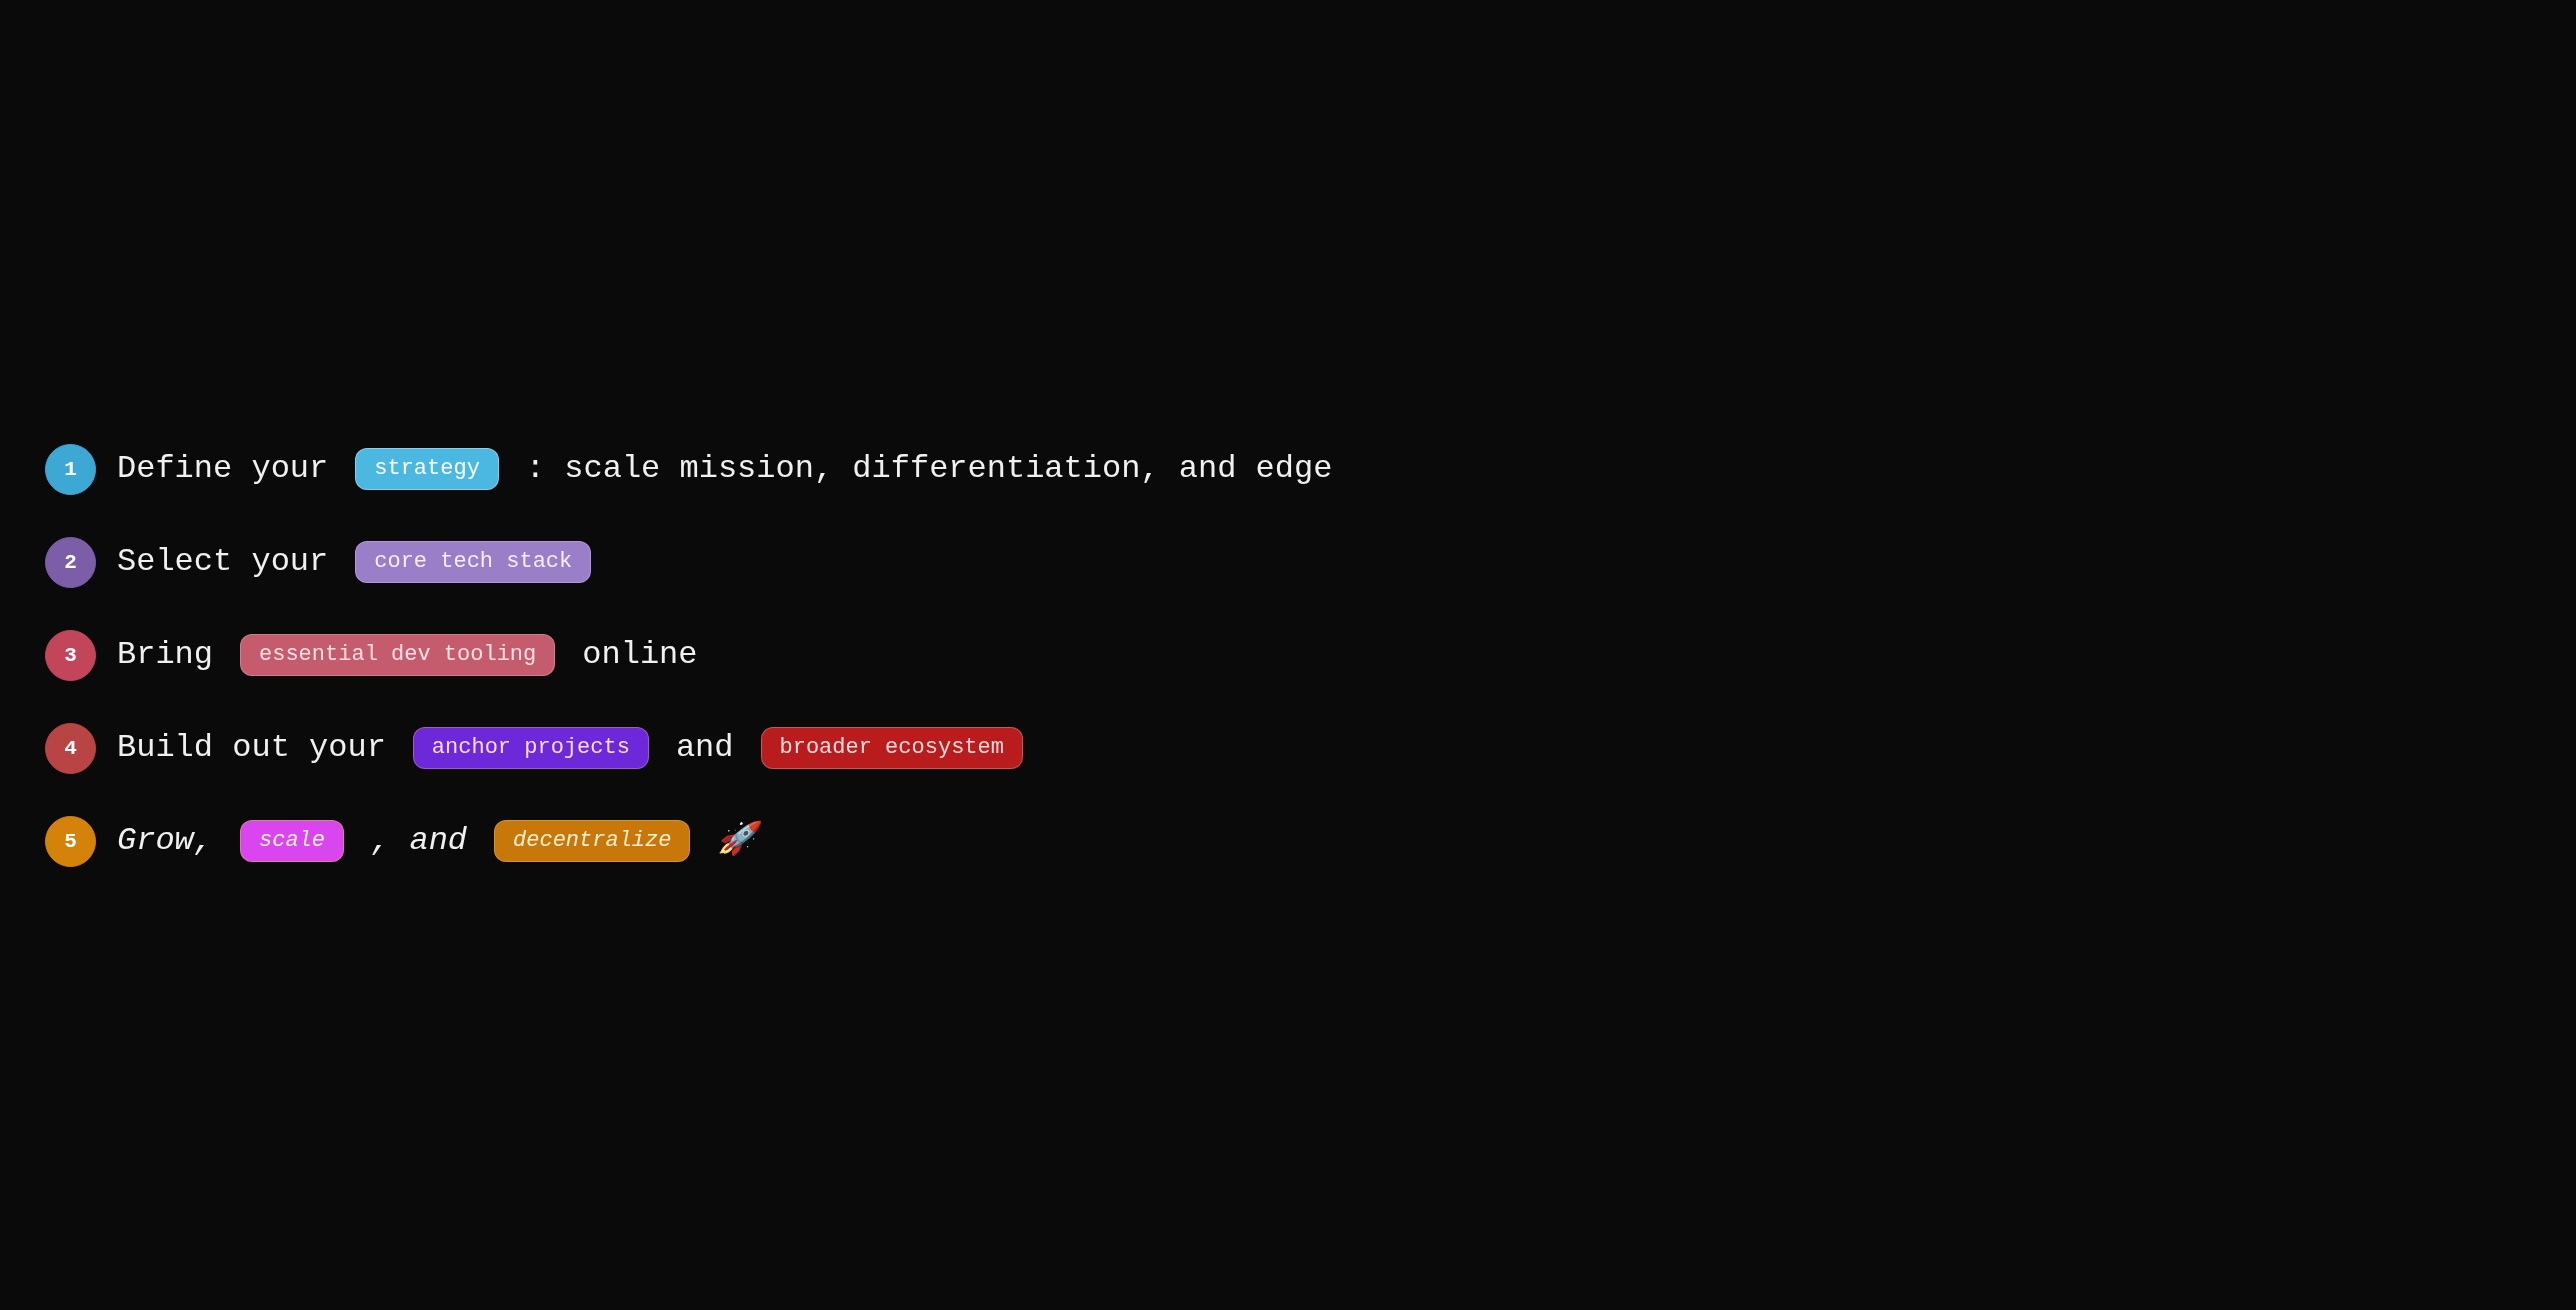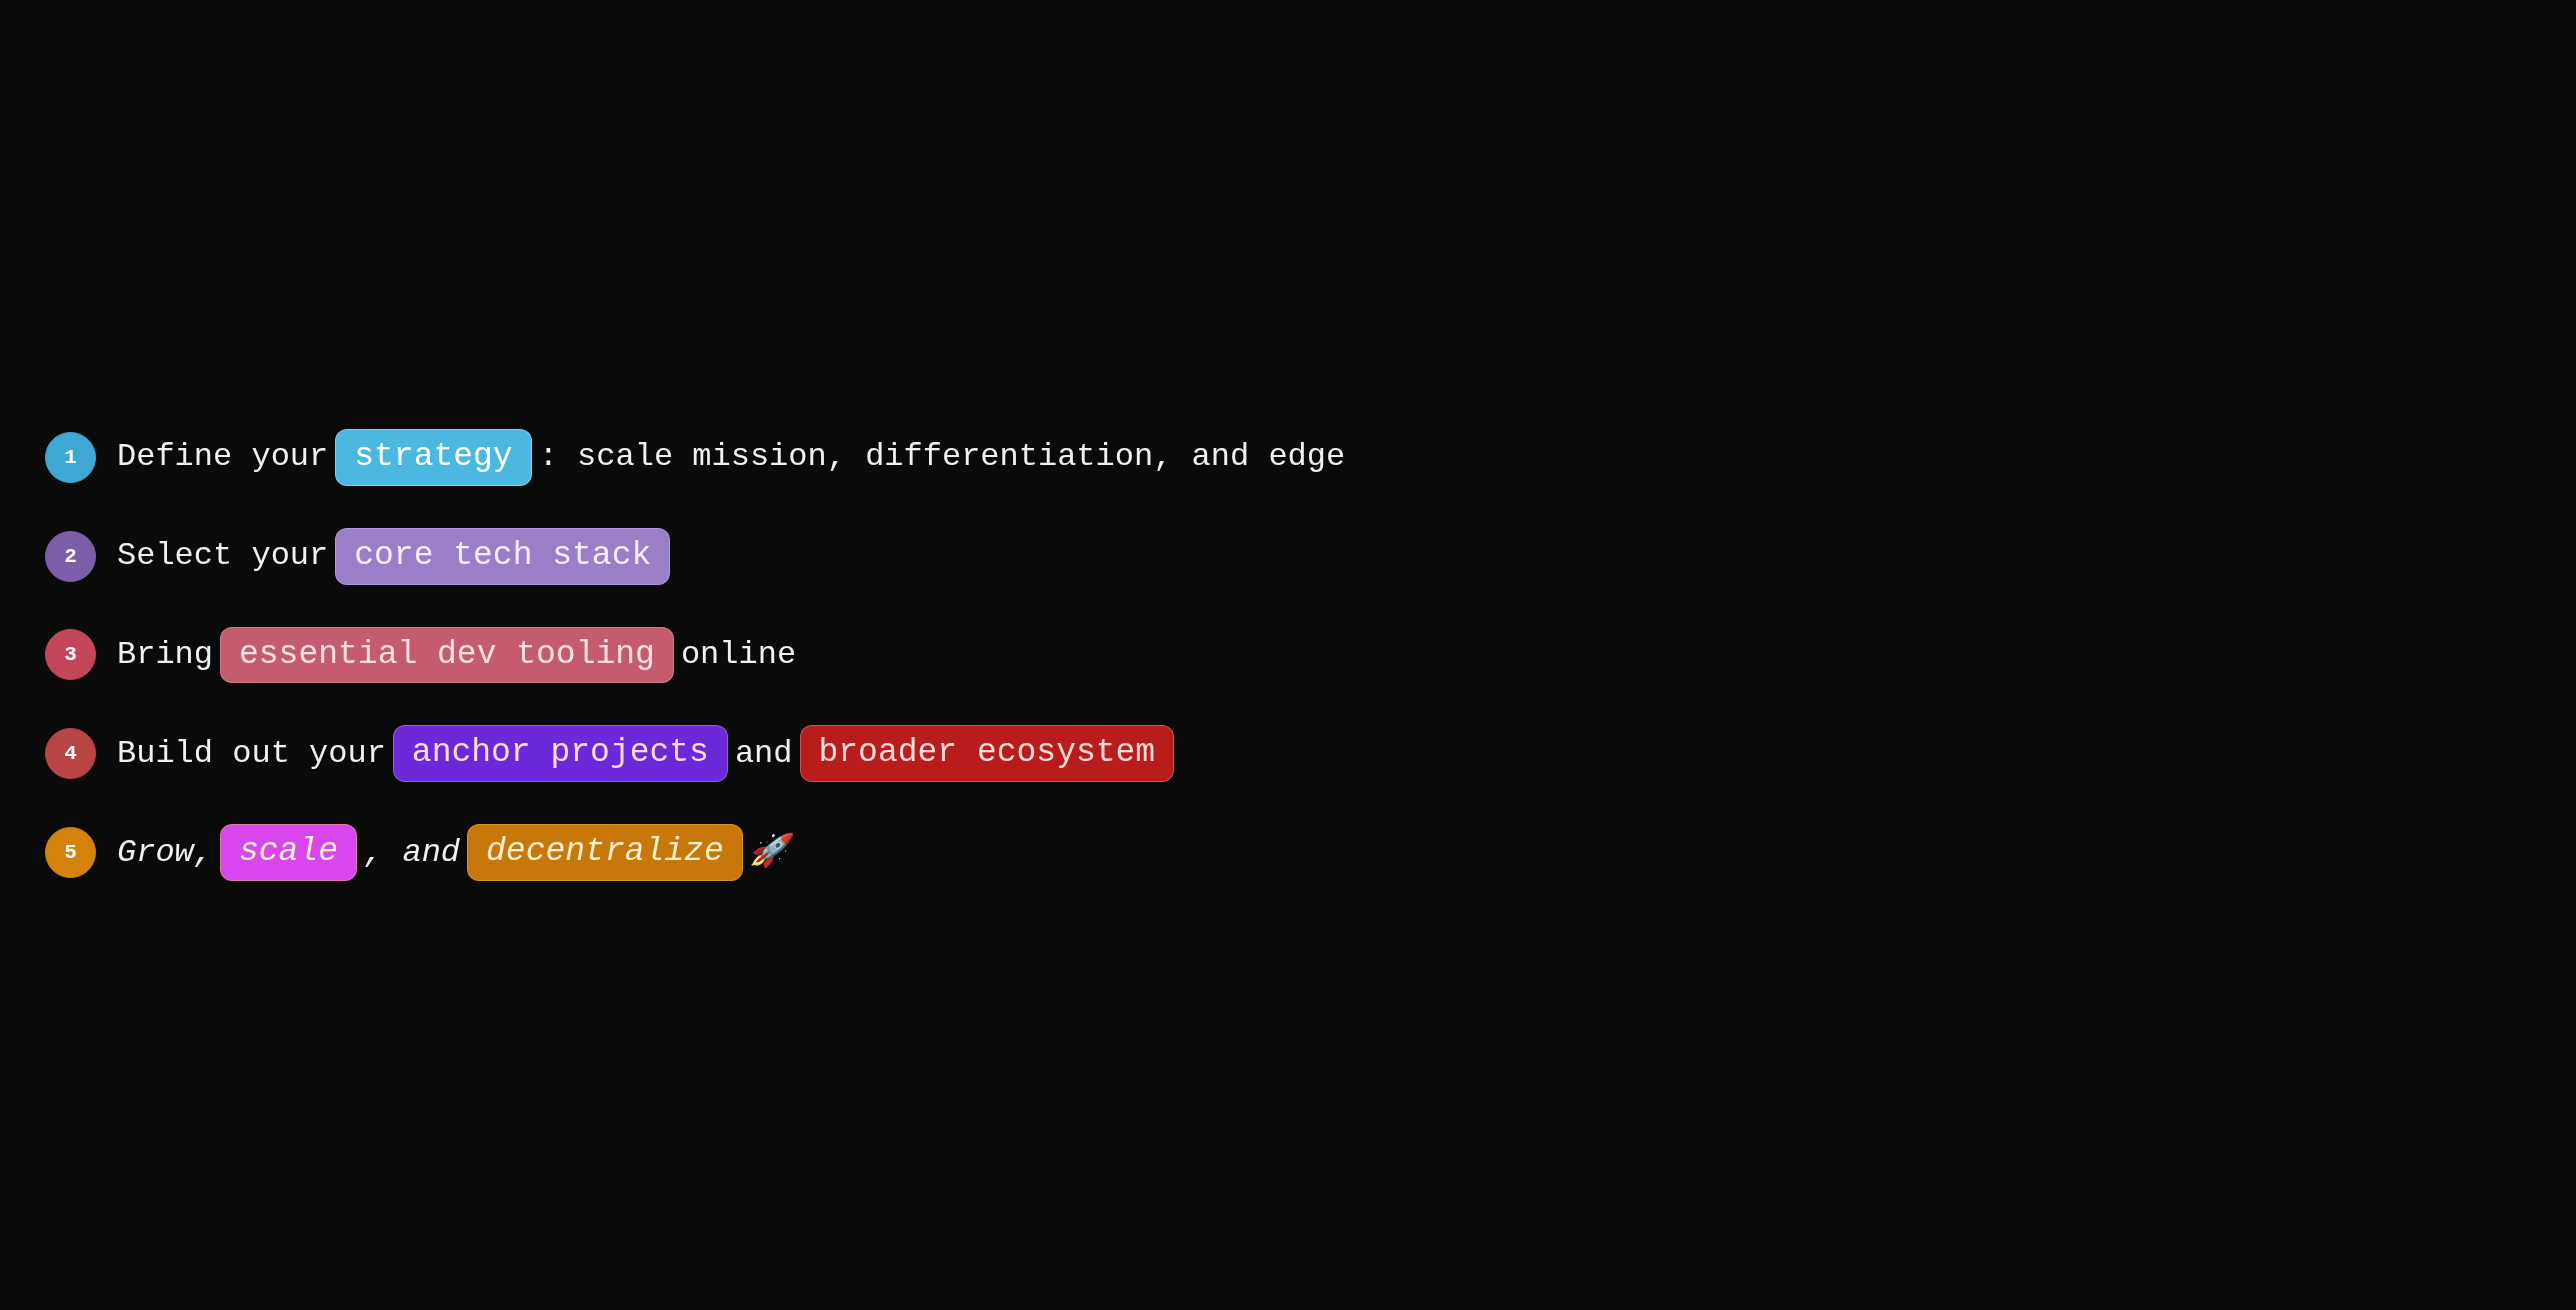--- a/index.html
+++ b/index.html
@@ -47,31 +47,31 @@
     }
 
     .step-text {
       font-size: 32px;
       font-family: 'Courier New', Courier, monospace;
       font-weight: 500;
       color: #f0f0f0;
       display: flex;
       align-items: center;
       flex-wrap: wrap;
-      gap: 7px;
+      gap: 27px;
       line-height: 1.3;
     }
 
     .badge {
       display: inline-flex;
       align-items: center;
       justify-content: center;
       padding: 6px 18px;
       border-radius: 12px;
-      font-size: 33px;
+      font-size: 22px;
       font-family: 'Courier New', Courier, monospace;
       font-weight: 500;
       border: 1.9px solid rgba(255,255,255,0.3);
     }
 
     
     .circle-1 {
       background-color: #3da8d4;
       color: white;
       border: 1.5px solid #3da8d4;

